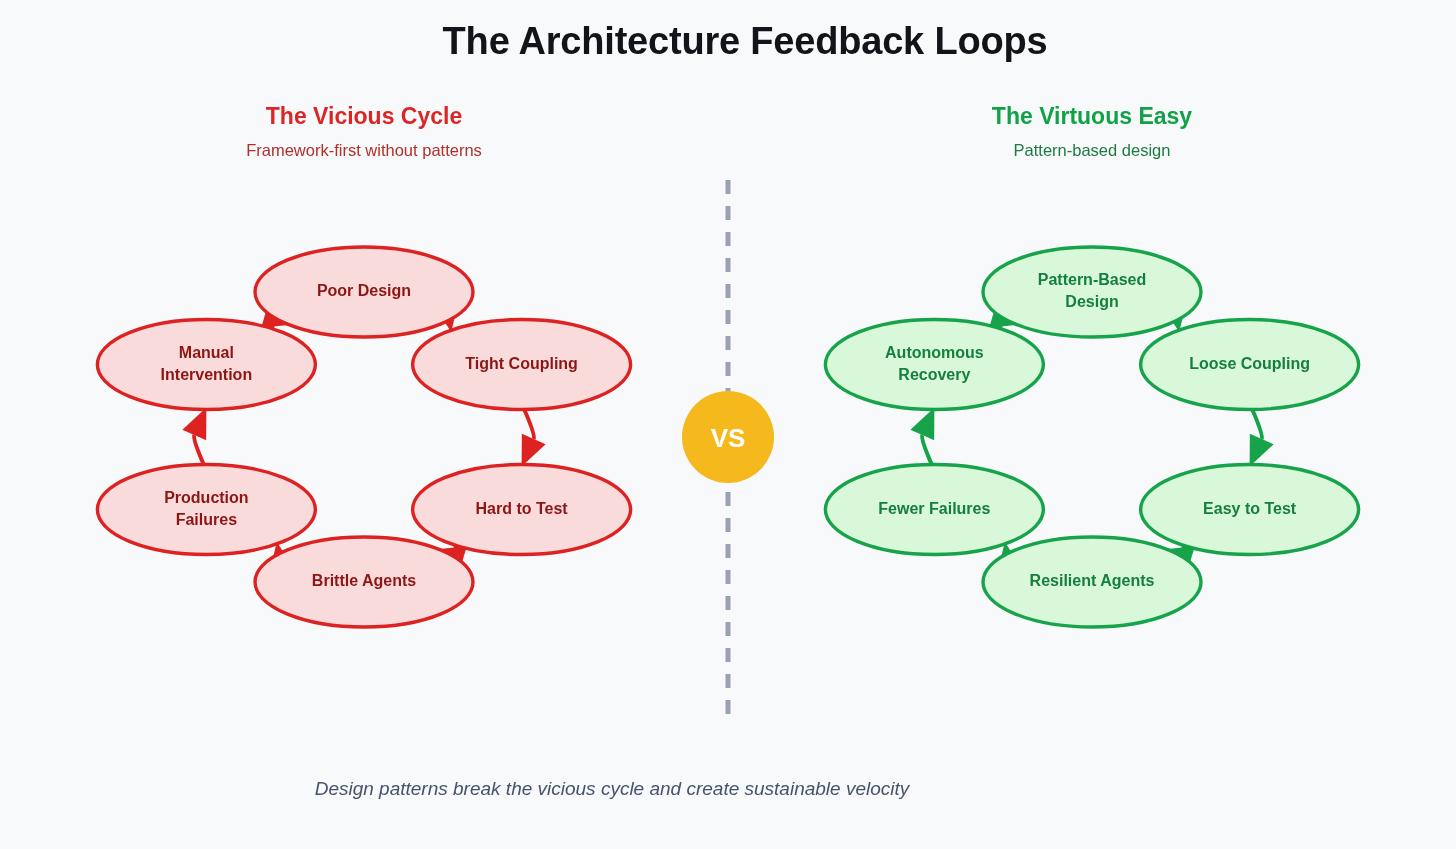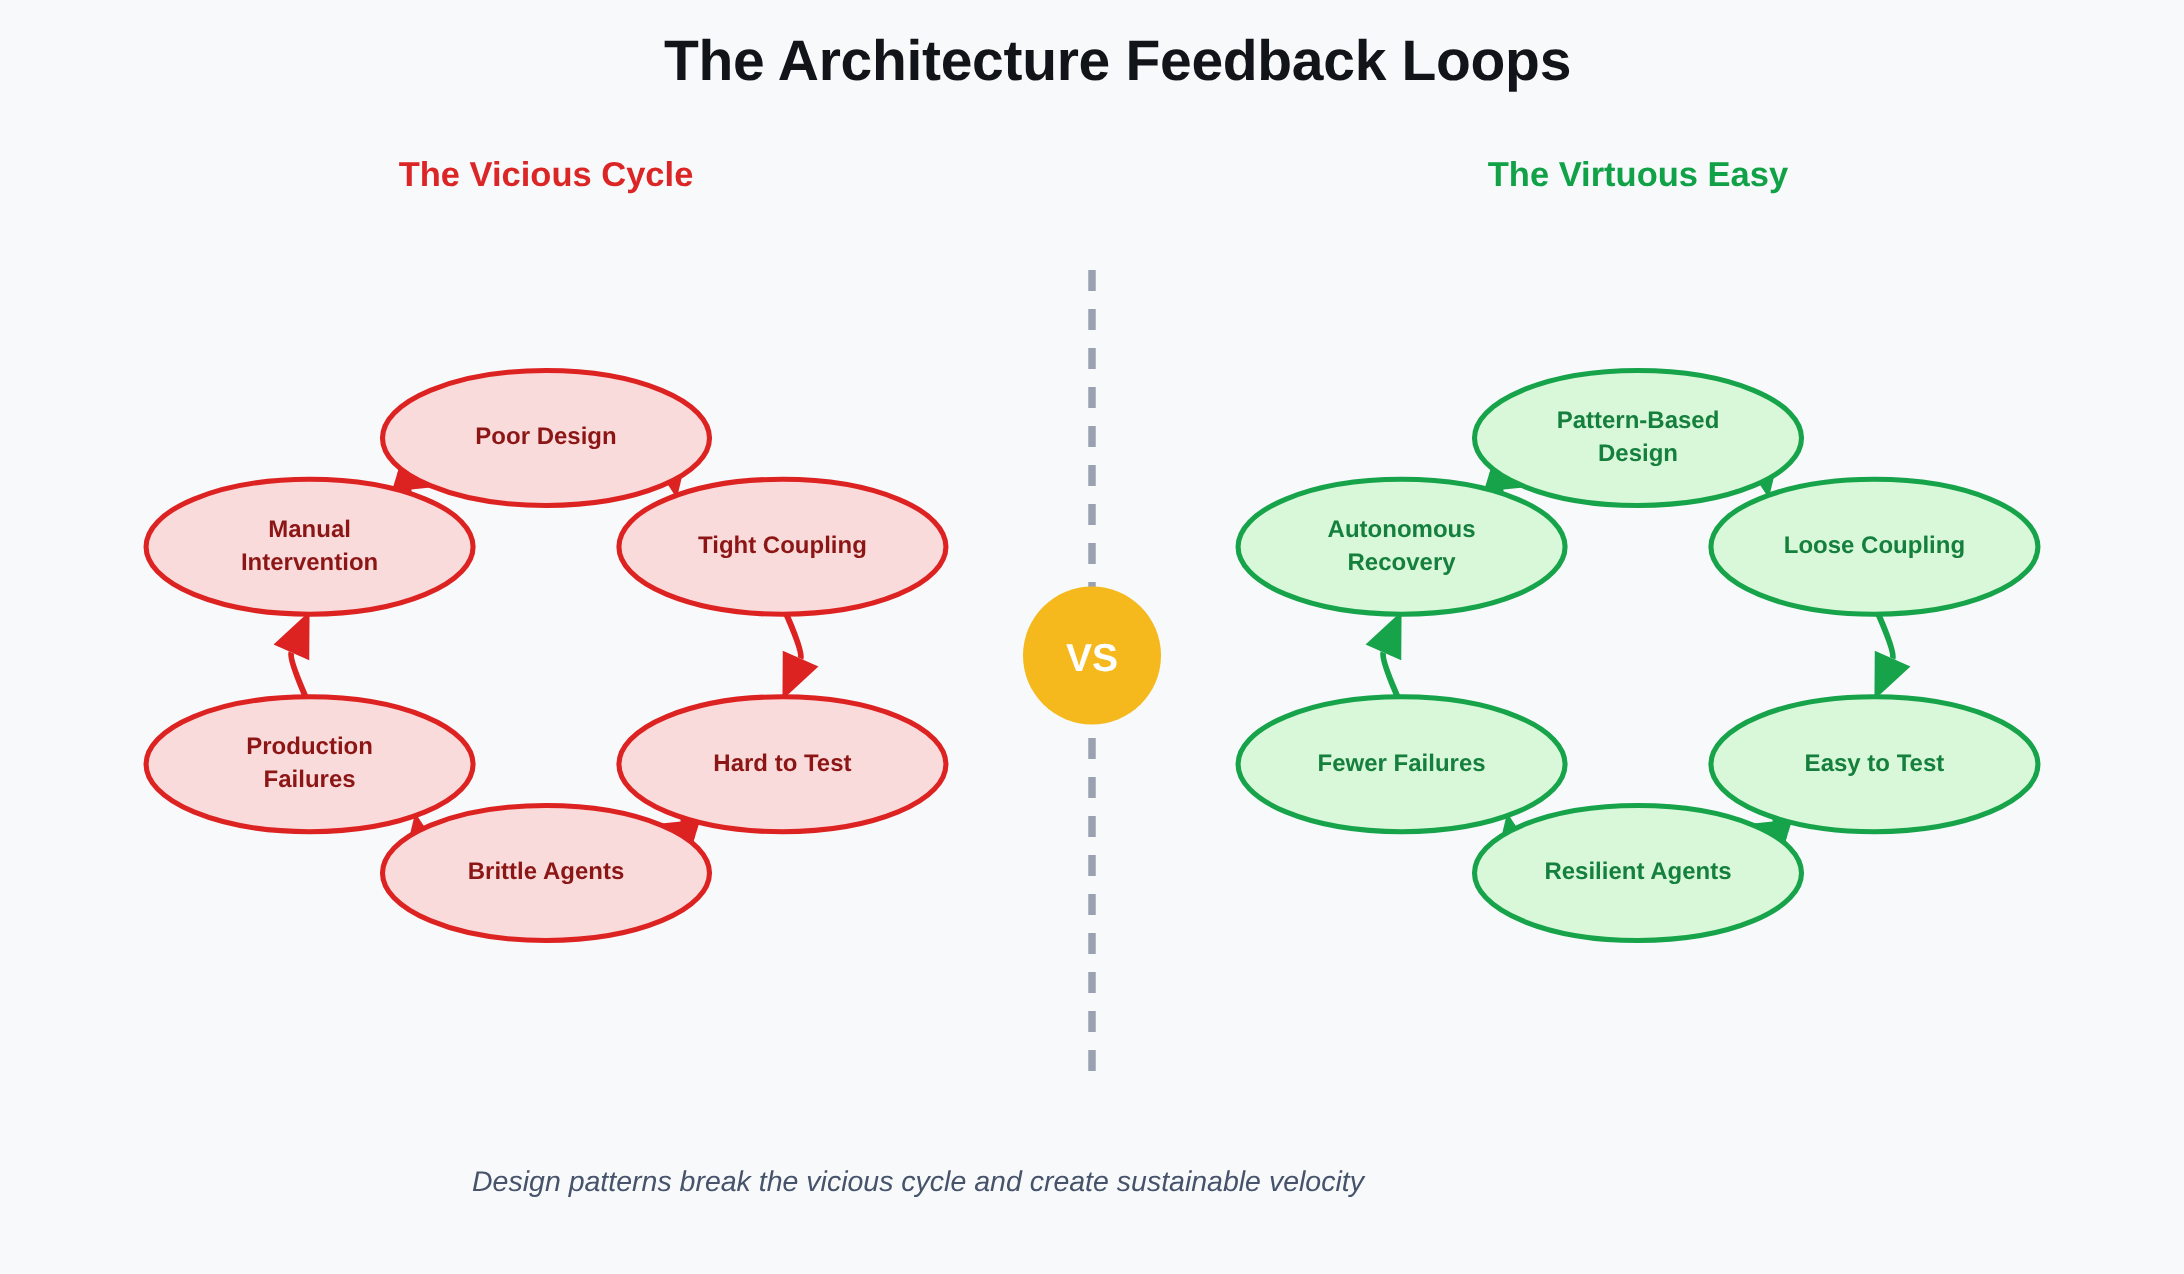--- a/index.html
+++ b/index.html
@@ -42,24 +42,26 @@
 </style>
 </head>
 <body>
 
 <div id="stage">
 
   <div class="page-title">The Architecture Feedback Loops</div>
 
   <div class="col-head" id="vicious-head">
     <div class="ttl">The Vicious Cycle</div>
+    <div class="sub">Framework-first without patterns</div>
   </div>
 
   <div class="col-head" id="virtuous-head">
     <div class="ttl">The Virtuous Easy</div>
+    <div class="sub">Pattern-based design</div>
   </div>
 
   <svg id="graphics" viewBox="0 0 1456 849" xmlns="http://www.w3.org/2000/svg">
     <g id="divider-layer">
         <line x1="728" y1="180" x2="728" y2="720" stroke="#9aa2b1" stroke-width="5" stroke-dasharray="14 12" stroke-linecap="butt"></line>
       </g>
     <g id="edges-left">
         <g>
           <path d="M 429.46 322.11 Q 448.33 315.62 446.04 302.57" fill="none" stroke="#dd2222" stroke-width="4" stroke-linecap="butt"></path>
           <polygon points="451.22,332.12 433.24,304.81 458.85,300.32" fill="#dd2222"></polygon>

